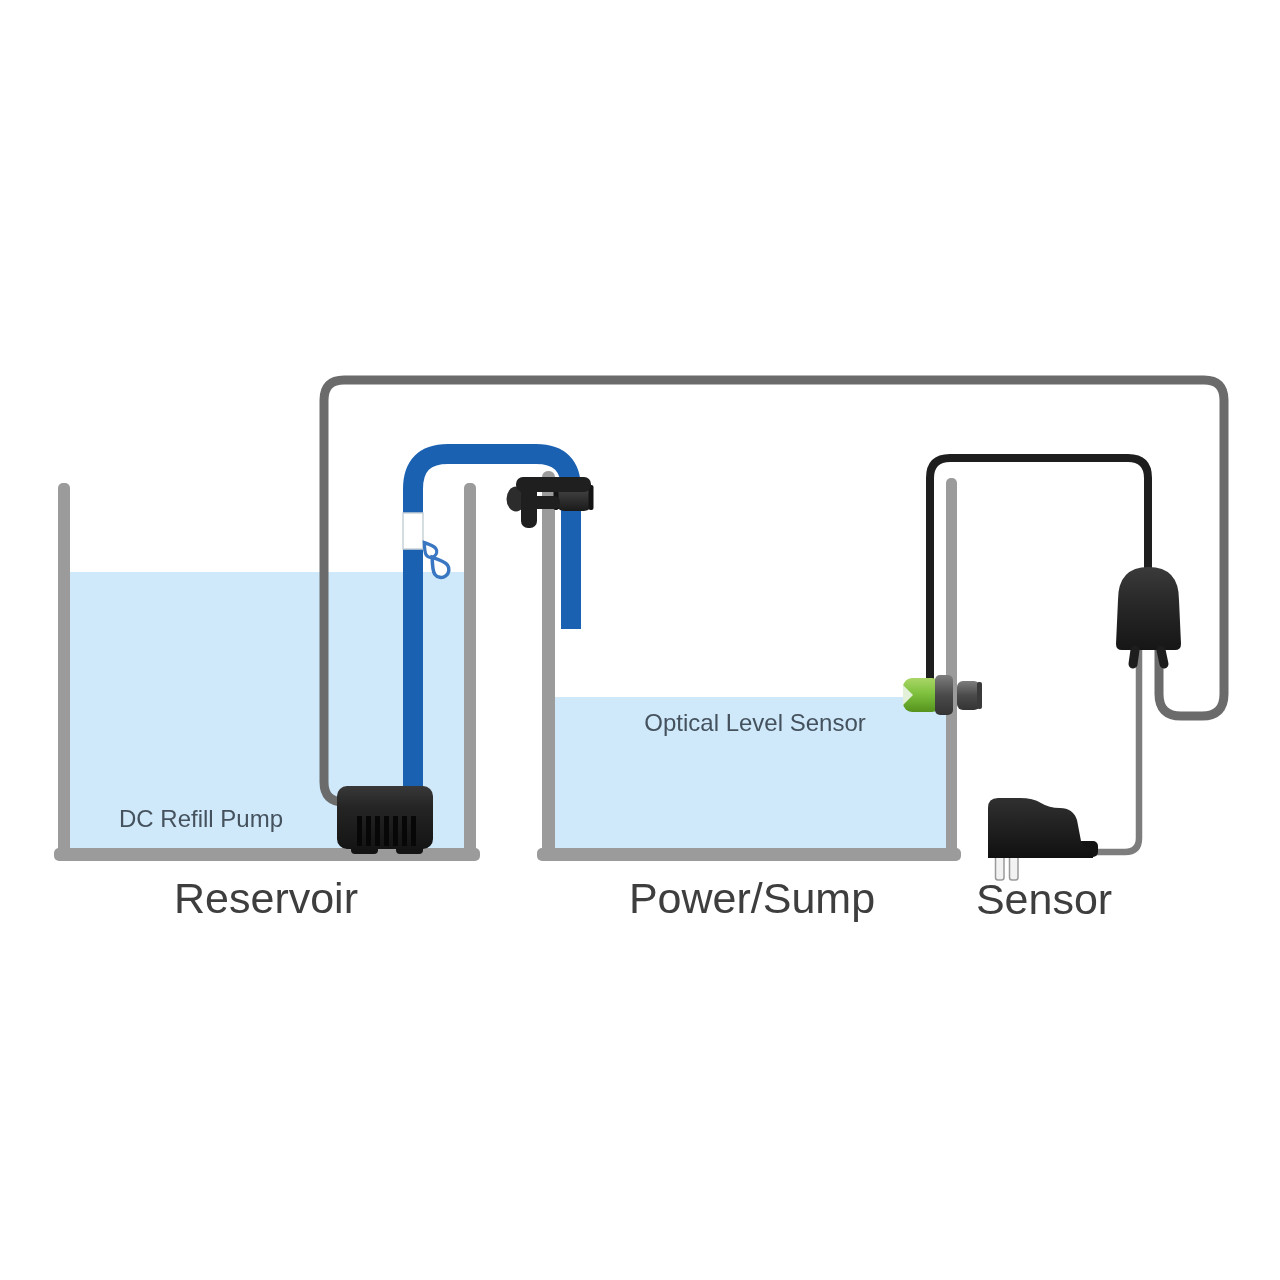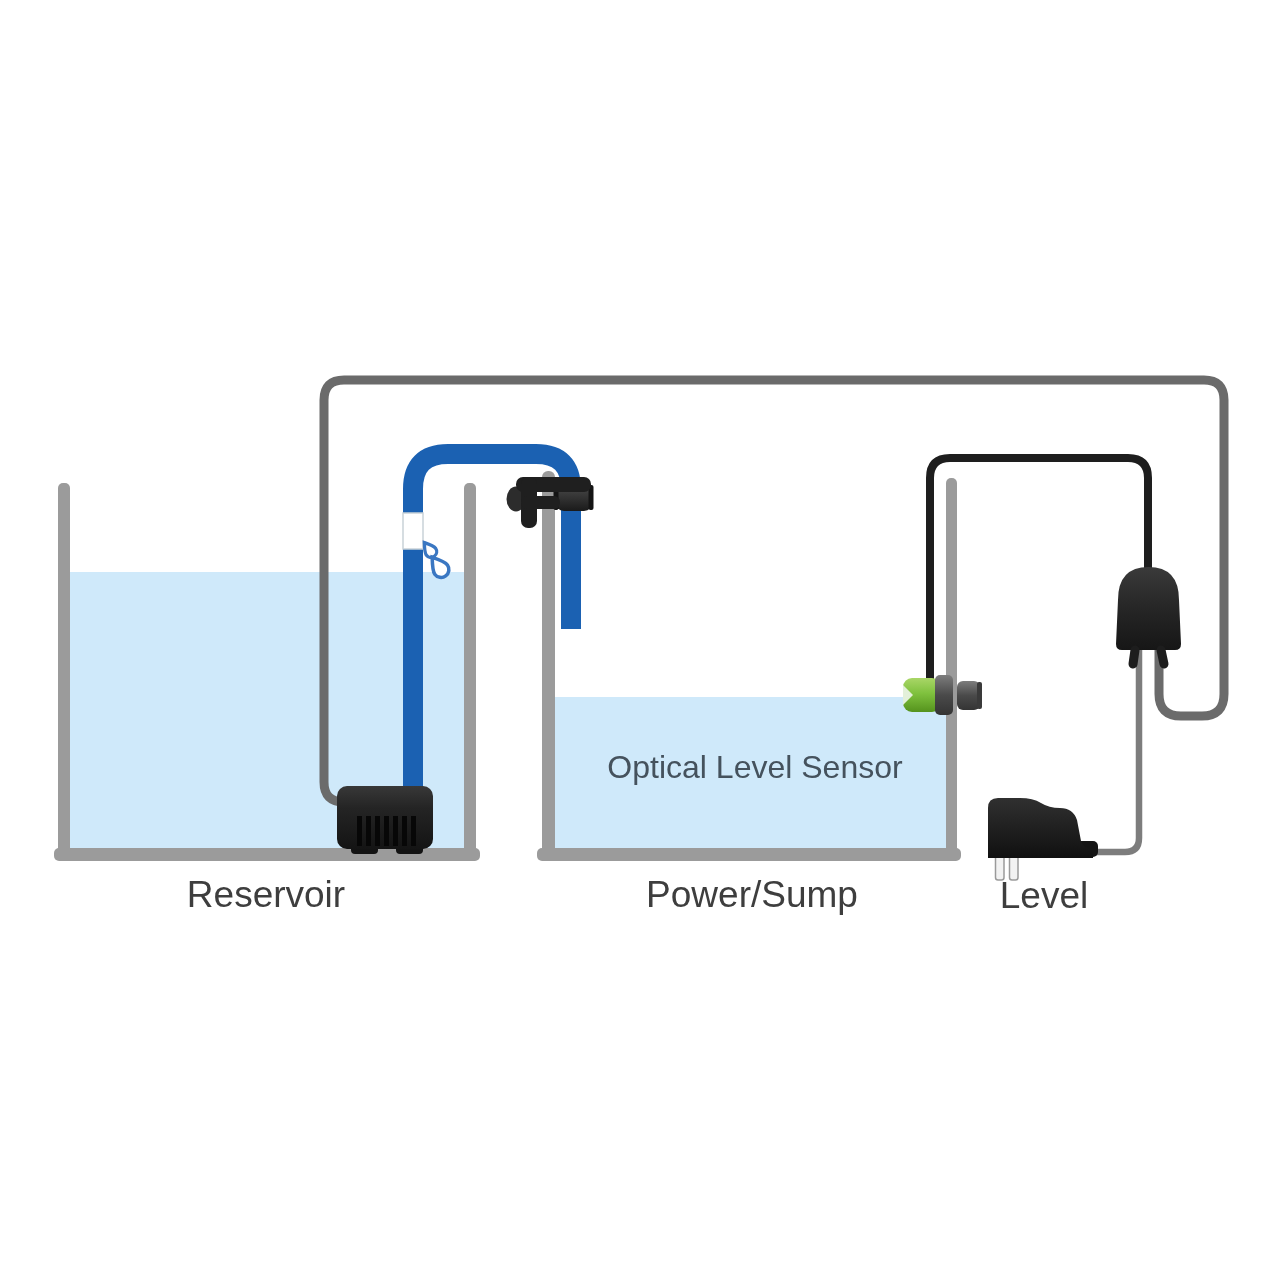--- a/index.html
+++ b/index.html
@@ -1,21 +1,21 @@
 <!DOCTYPE html>
 <html><head>
 <meta charset="utf-8">
 <style>
   html,body{margin:0;padding:0;background:#fff;}
   .canvas{position:relative;width:1280px;height:1280px;background:#ffffff;overflow:hidden;
           font-family:"Liberation Sans", sans-serif;}
   .canvas svg{position:absolute;left:0;top:0;}
   .label{position:absolute;transform:translateX(-50%);white-space:nowrap;line-height:1.1;}
-  .label.small{font-size:32px;color:#45525d;margin-top:40px;}
-  .label.large{font-size:37px;color:#3e3e3e;}
+  .label.small{font-size:24px;color:#45525d;}
+  .label.large{font-size:43px;color:#3e3e3e;}
 </style>
 </head>
 <body>
 
 <div class="canvas">
 
   <svg width="1280" height="1280" viewBox="0 0 1280 1280">
     <defs>
       <linearGradient id="gradPump" x1="0" y1="0" x2="0" y2="1">
         <stop offset="0" stop-color="#383838"></stop>
@@ -118,22 +118,23 @@
     <g>
       <rect x="995.5" y="855" width="8.5" height="25" rx="2.5" fill="#f2f2f2" stroke="#9a9a9a" stroke-width="1.5"></rect>
       <rect x="1009.5" y="855" width="8.5" height="25" rx="2.5" fill="#f2f2f2" stroke="#9a9a9a" stroke-width="1.5"></rect>
       <rect x="1074" y="841" width="24" height="16" rx="5" fill="#141414"></rect>
       <path d="M988,858 L988,808 Q988,798 998,798 L1020,798 Q1033,798 1041,803
                Q1049,808 1060,808 Q1073,808 1077,820 L1081,841 Q1084,849 1093,850
                L1093,858 Z" fill="url(#gradAdapter)"></path>
     </g>
   </svg>
 
+  <div class="label small" style="left:201px;top:806px">DC Refill Pump</div>
 
   <div class="label small" style="left:755px;top:710px">Optical Level Sensor</div>
 
   <div class="label large" style="left:266px;top:875px">Reservoir</div>
 
   <div class="label large" style="left:752px;top:875px">Power/Sump</div>
 
-  <div class="label large" style="left:1044px;top:876px">Level</div>
+  <div class="label large" style="left:1044px;top:876px">Sensor</div>
 
 </div>
 
 </body></html>

